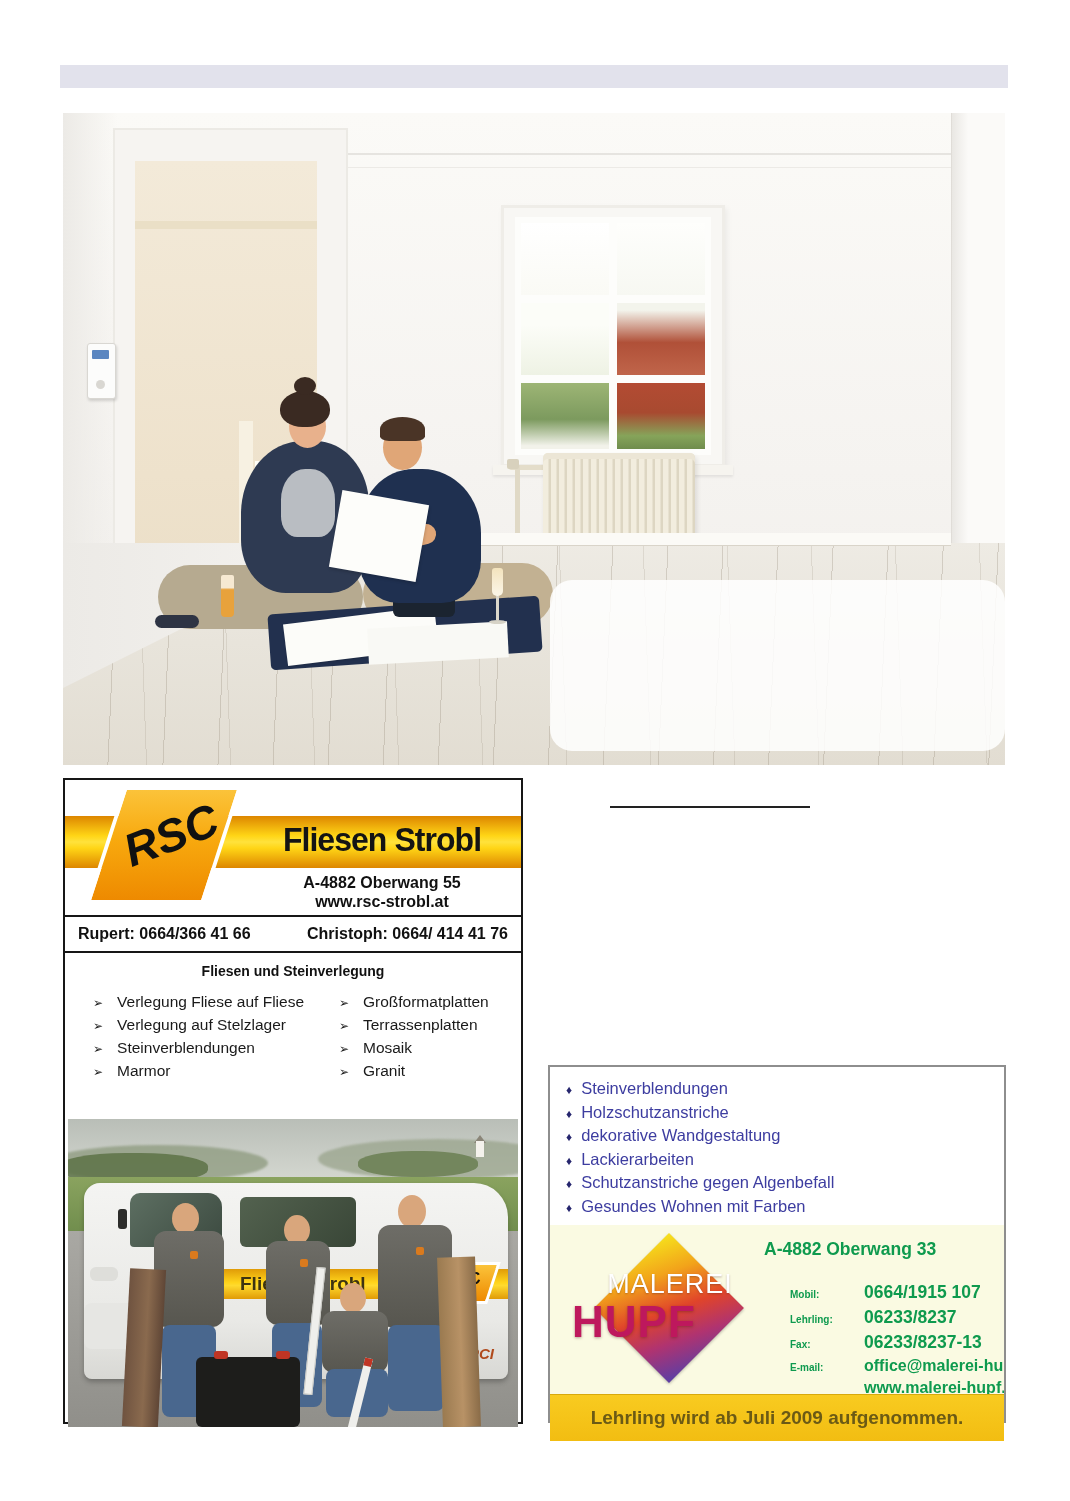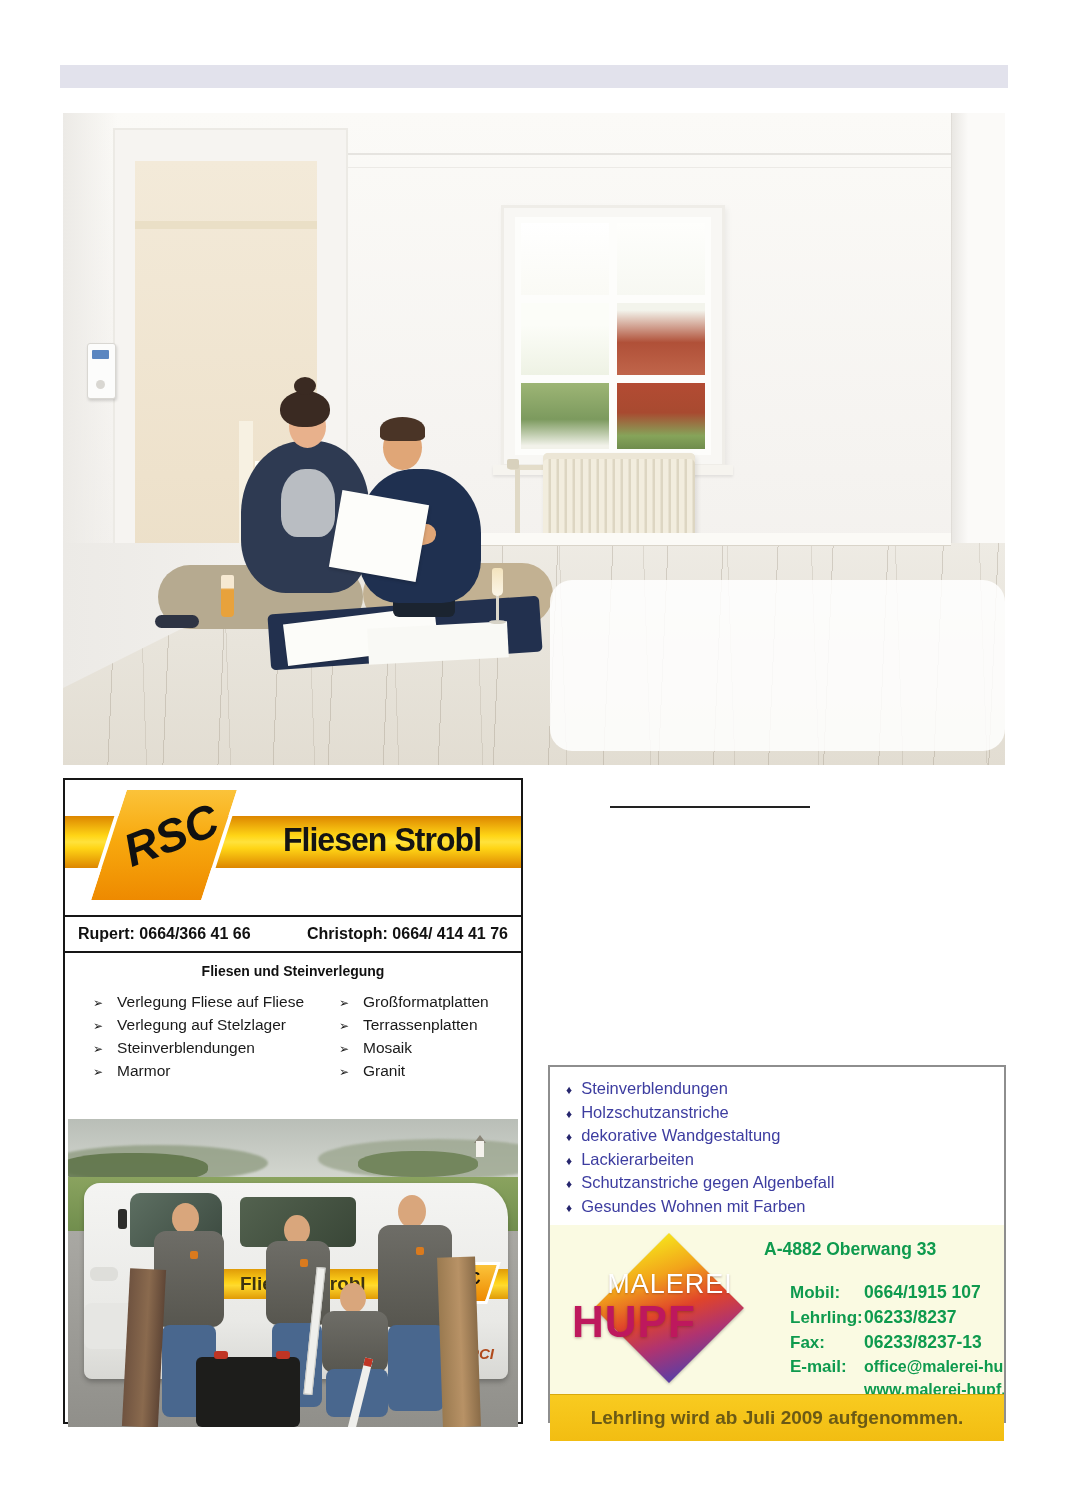--- a/index.html
+++ b/index.html
@@ -131,21 +131,21 @@
   .hupf-services{padding:11px 8px 6px 16px;}
   .hupf-item{display:flex;align-items:baseline;font-size:16.5px;color:#3d3da0;line-height:21.5px;}
   .hupf-bullet{color:#26266e;font-size:12px;margin-right:9px;}
   .hupf-contact{position:relative;height:169px;background:#fafae2;overflow:hidden;}
   .diamond{position:absolute;left:66px;top:30px;width:106px;height:106px;transform:rotate(45deg);background:linear-gradient(115deg,#f6e11c 0%,#f2a31a 26%,#e0442a 52%,#b03370 74%,#5b3ea5 100%);box-shadow:1px 1px 3px rgba(0,0,0,.25);}
   .hupf-logo1{position:absolute;left:22px;top:44px;width:196px;text-align:center;font-size:27px;color:#fff;letter-spacing:1px;text-shadow:0 1px 2px rgba(80,40,40,.35);}
   .hupf-logo2{position:absolute;left:22px;top:72px;width:196px;text-align:left;font-size:44px;font-weight:bold;color:#be185d;letter-spacing:1px;text-shadow:0 1px 3px rgba(80,30,30,.4);}
   .hupf-info{position:absolute;left:214px;top:14px;width:236px;color:#0e9a4e;}
   .hupf-addr{font-size:17.5px;font-weight:bold;margin-bottom:22px;}
   .hupf-row{display:flex;align-items:baseline;margin-bottom:4px;}
-  .hupf-label{width:74px;font-size:17px;font-weight:bold;flex:none;padding-left:26px;}
+  .hupf-label{width:74px;font-size:10px;font-weight:bold;flex:none;padding-left:26px;}
   .hupf-value{font-size:17.5px;font-weight:bold;white-space:nowrap;}
   .hupf-value.small{font-size:16px;}
   .hupf-banner{height:46px;background:linear-gradient(180deg,#f8cb20,#f2bd12);display:flex;align-items:center;justify-content:center;font-size:19px;font-weight:bold;color:#6b5a15;border-top:1px solid #d8a90c;}
 </style>
 </head>
 <body>
 
 <div class="abs topbar"></div>
 
 <div class="abs hero">
@@ -215,20 +215,24 @@
 
   <div class="abs photo-overlay"></div>
 </div>
 
 <div class="abs rsc-ad">
   <div class="rsc-header">
     <div class="rsc-band"></div>
     <div class="rsc-brand">Fliesen Strobl</div>
     <div class="rsc-para"></div>
     <div class="rsc-logo-text">RSC</div>
+    <div class="rsc-addr">
+      <div>A-4882 Oberwang 55</div>
+      <div>www.rsc-strobl.at</div>
+    </div>
   </div>
   <div class="rsc-phones">
     <span>Rupert: 0664/366 41 66</span>
     <span>Christoph: 0664/ 414 41 76</span>
   </div>
   <div class="rsc-services">
     <h3>Fliesen und Steinverlegung</h3>
     <div class="svc-grid">
       <div class="svc-item">
           <span class="svc-bullet">➢</span>

